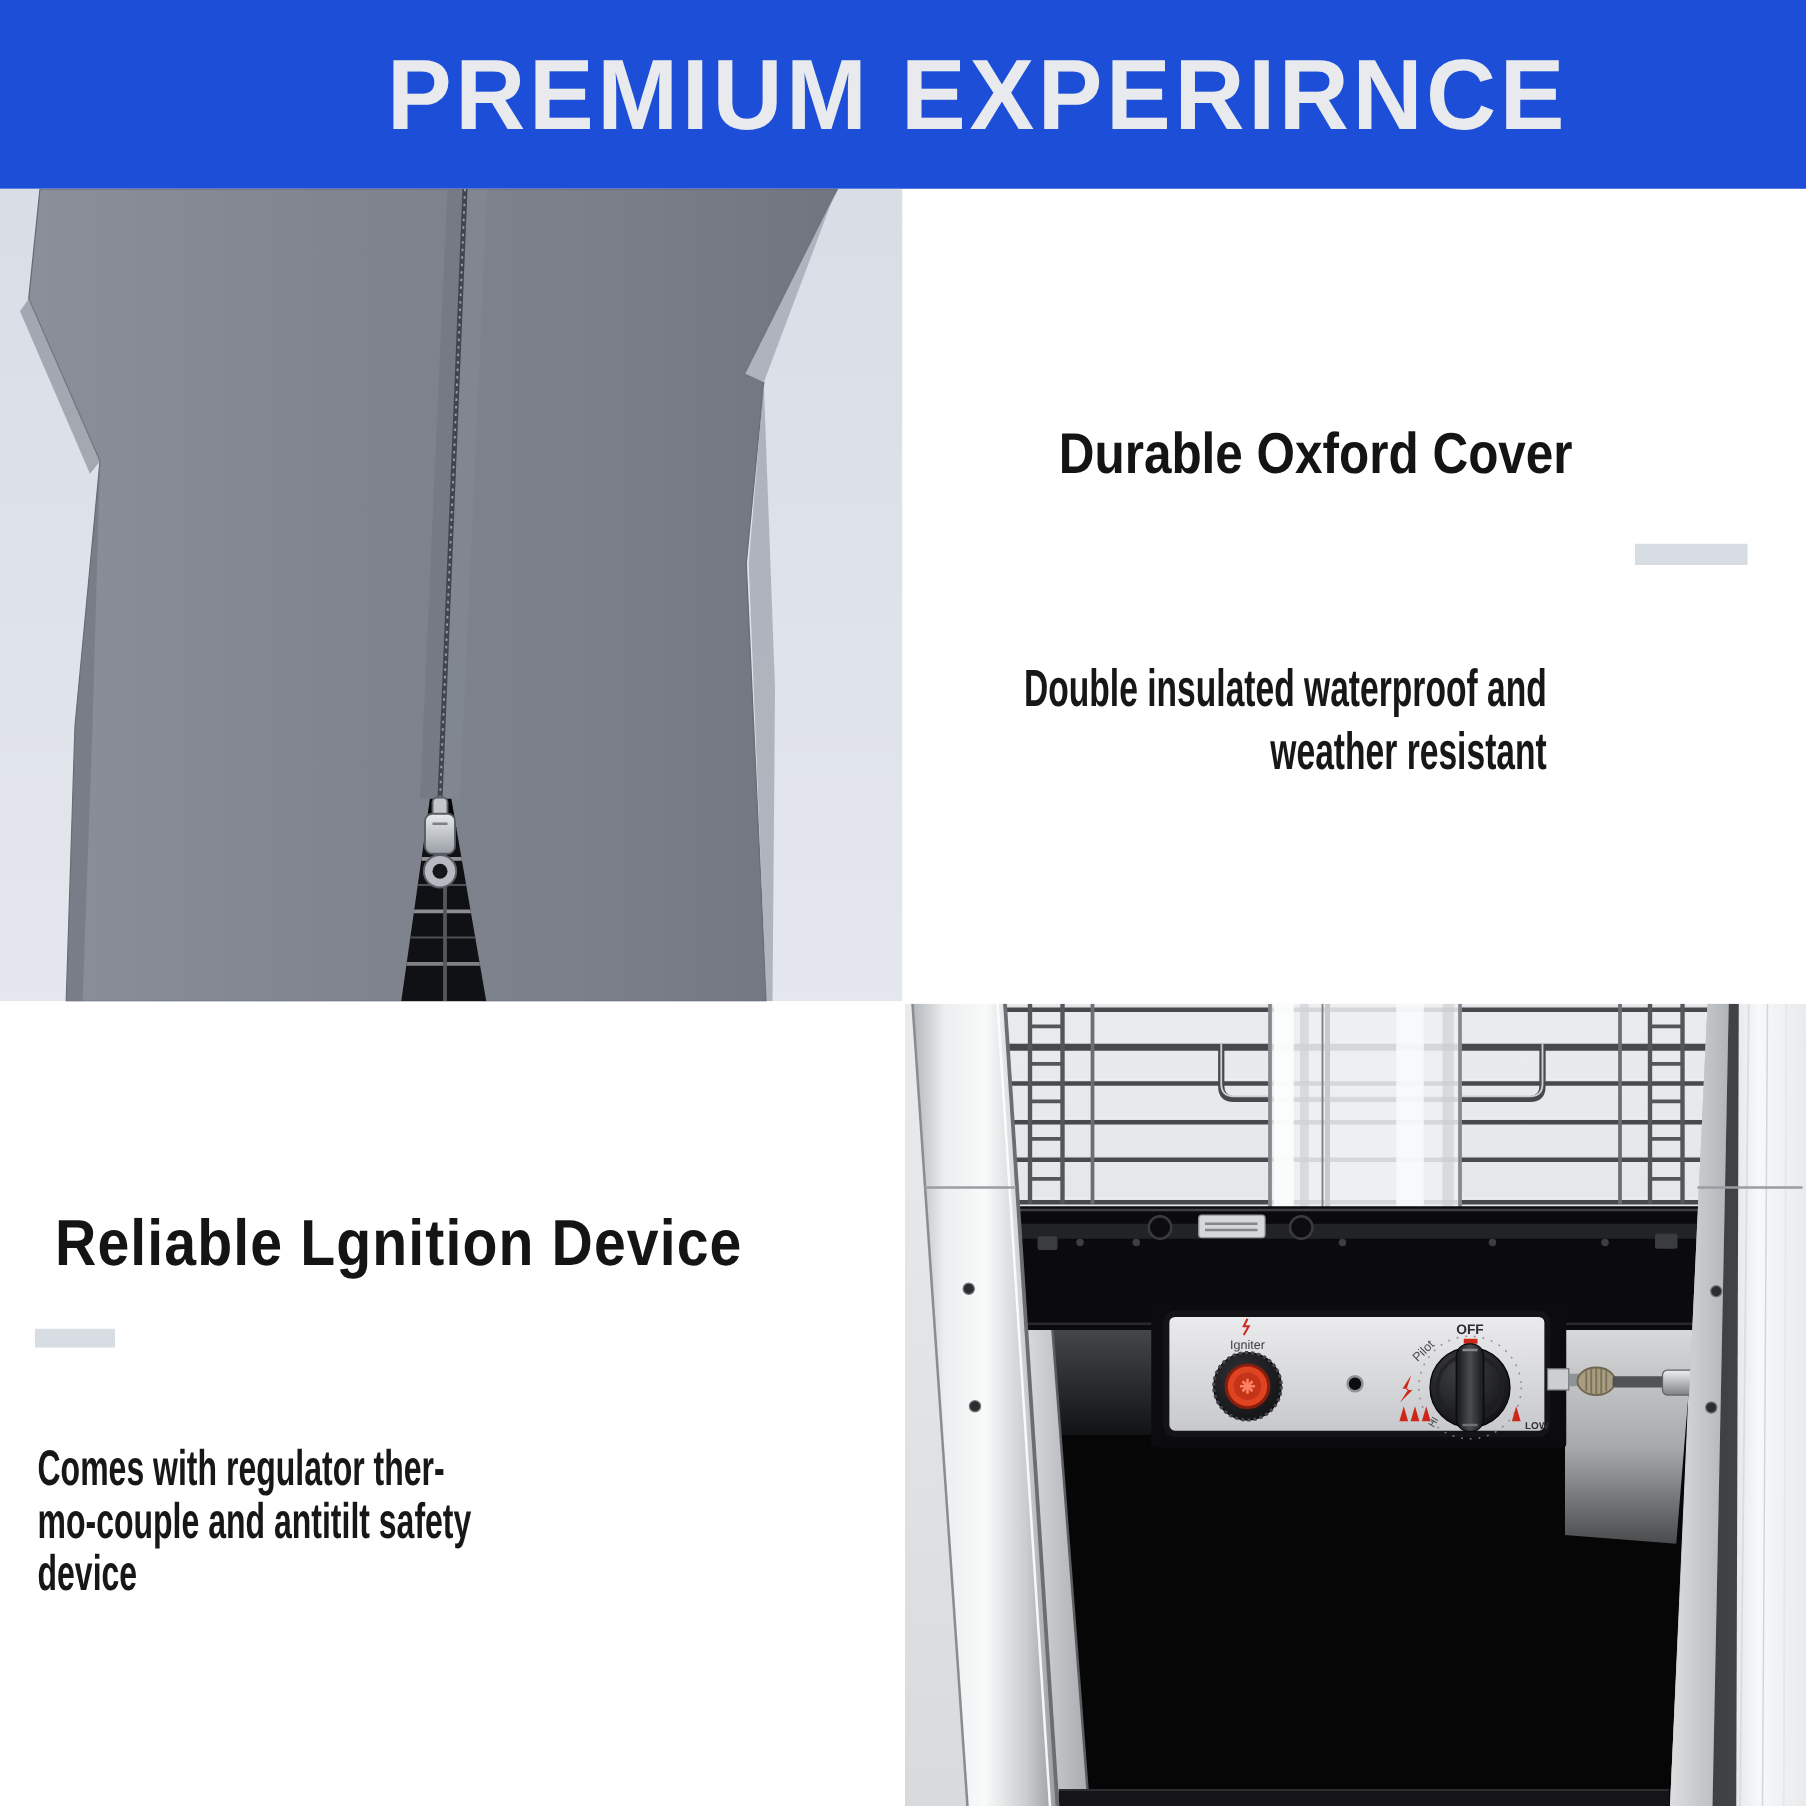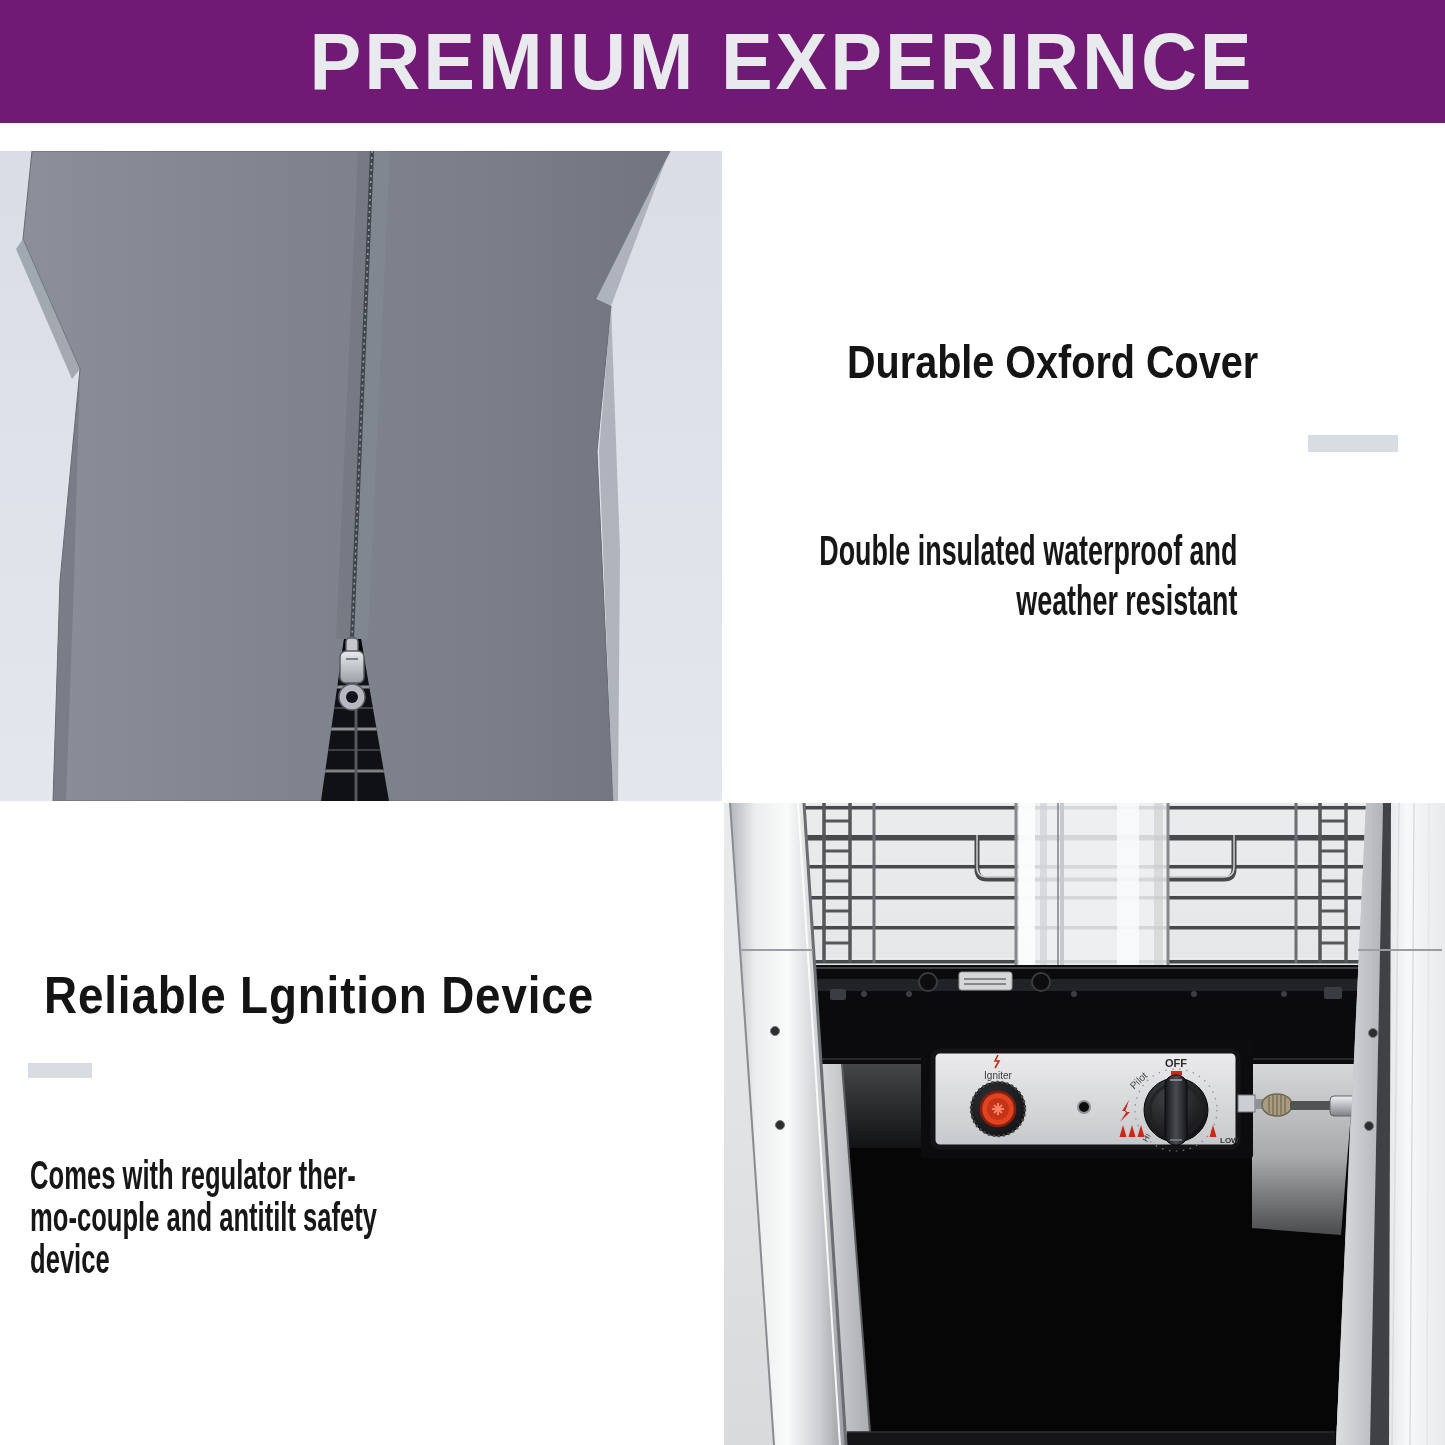--- a/index.html
+++ b/index.html
@@ -1,22 +1,22 @@
 <!DOCTYPE html>
 <html><head>
 <meta charset="utf-8">
 <style>
   html,body{margin:0;padding:0;}
   body{
     width:1445px;height:1445px;position:relative;overflow:hidden;
     background:#ffffff;font-family:"Liberation Sans", sans-serif;
   }
   .banner{
-    position:absolute;left:0;top:0;width:1445px;height:123px;
-    background:#701a75;display:flex;align-items:center;justify-content:center;
+    position:absolute;left:0;top:0;width:1445px;height:151px;
+    background:#1d4ed8;display:flex;align-items:center;justify-content:center;
     padding-left:120px;box-sizing:border-box;
   }
   .banner-title{
     margin:0;font-size:80px;font-weight:bold;letter-spacing:3px;
     color:#e8eaed;white-space:nowrap;transform:scaleX(0.97);transform-origin:center;
   }
   .photo-tl{position:absolute;left:0;top:151px;width:722px;height:650px;}
   .photo-br{position:absolute;left:724px;top:803px;width:721px;height:642px;}
   .photo-tl svg,.photo-br svg{display:block;}
 

